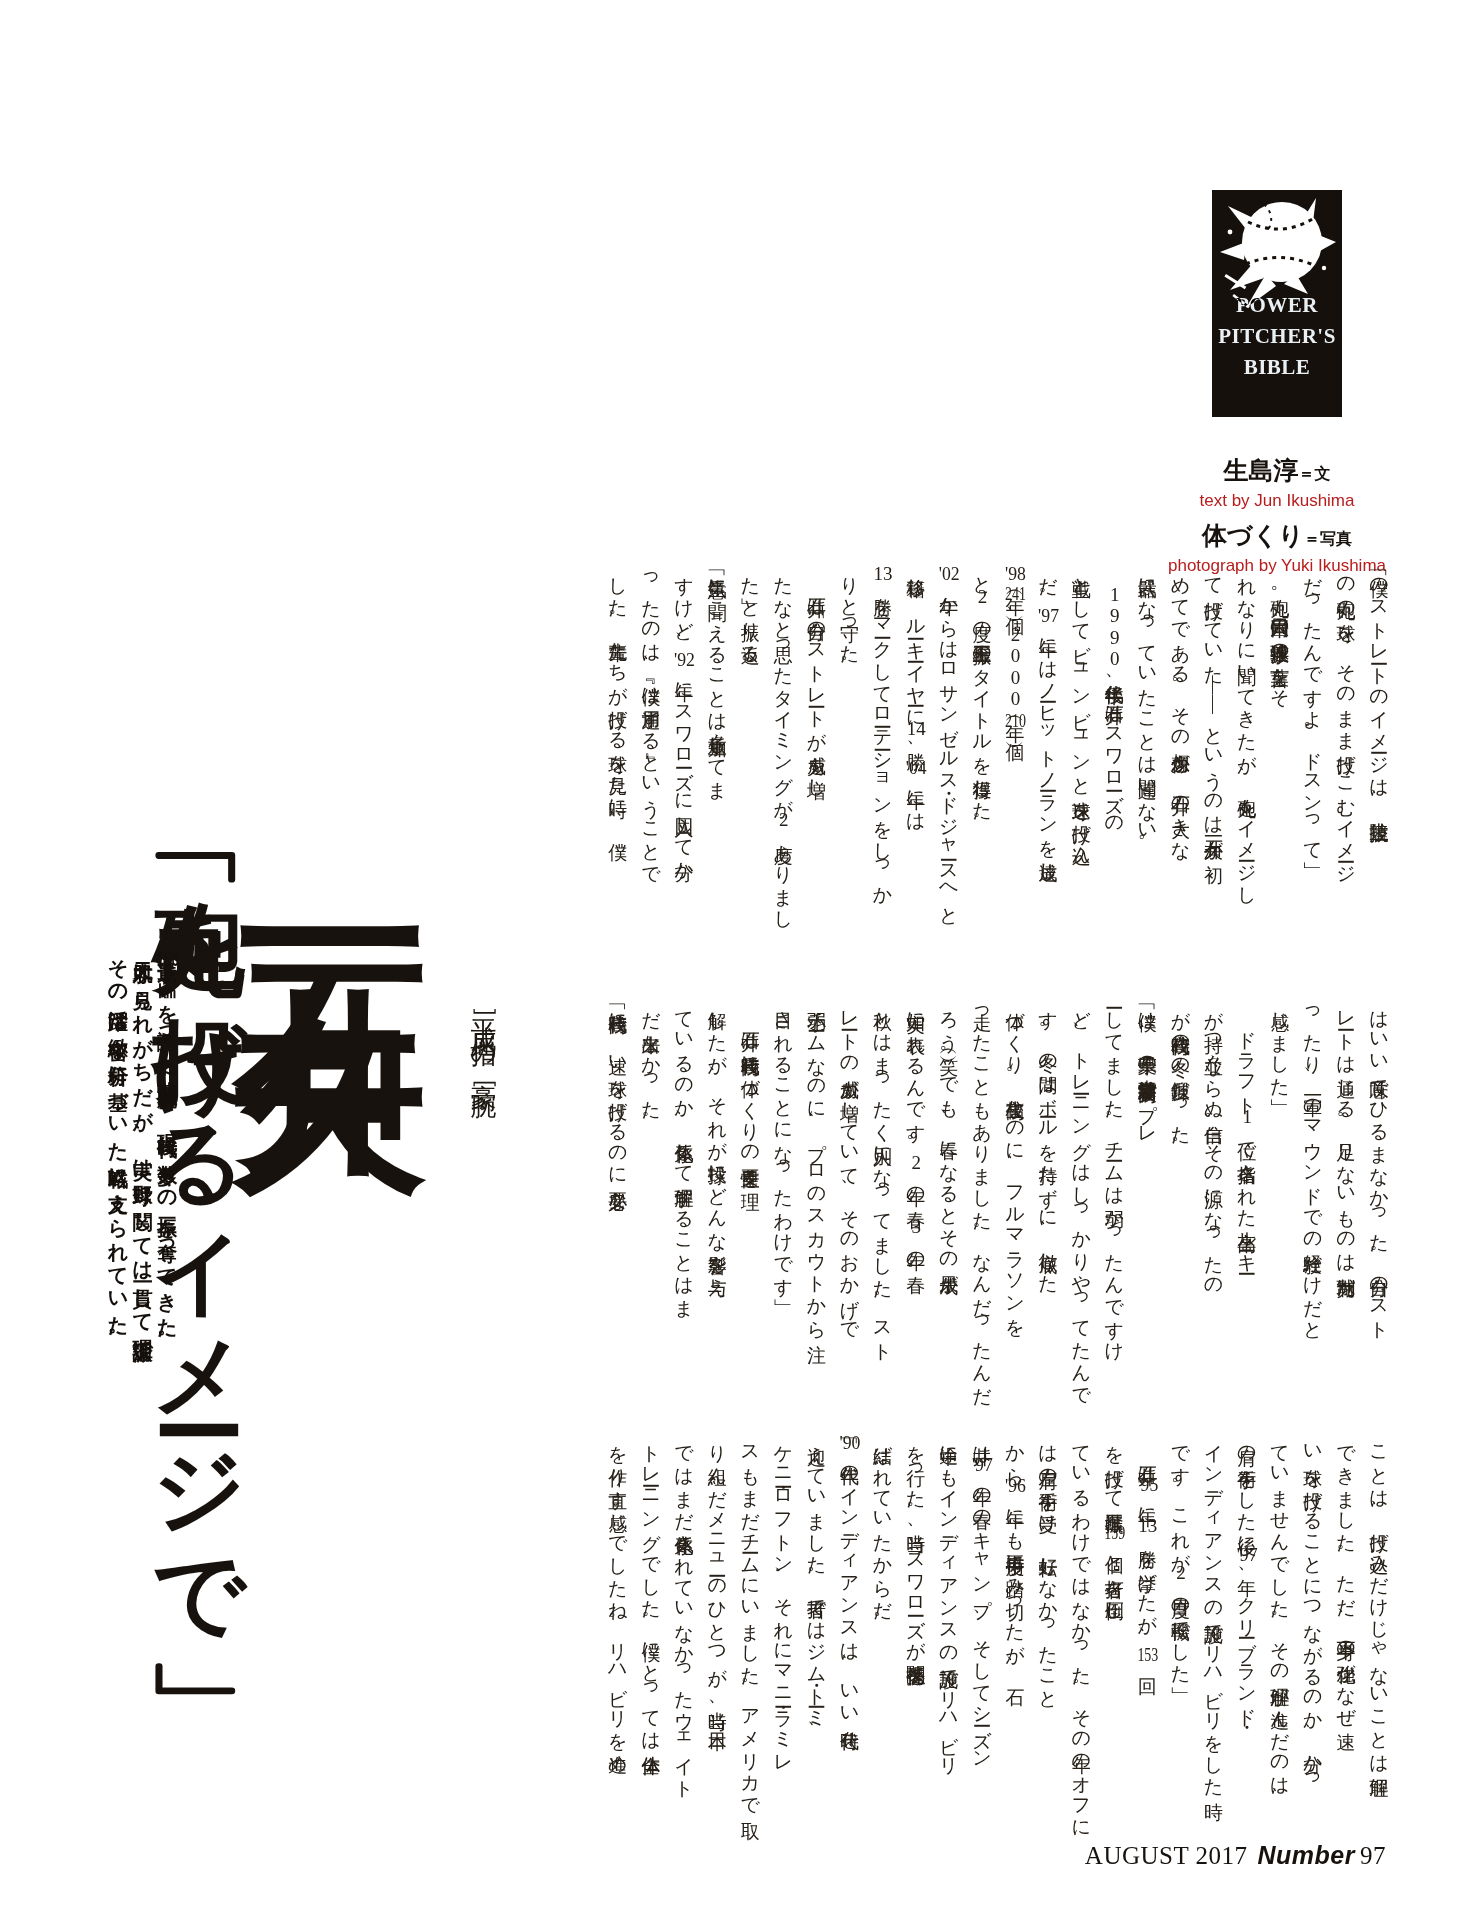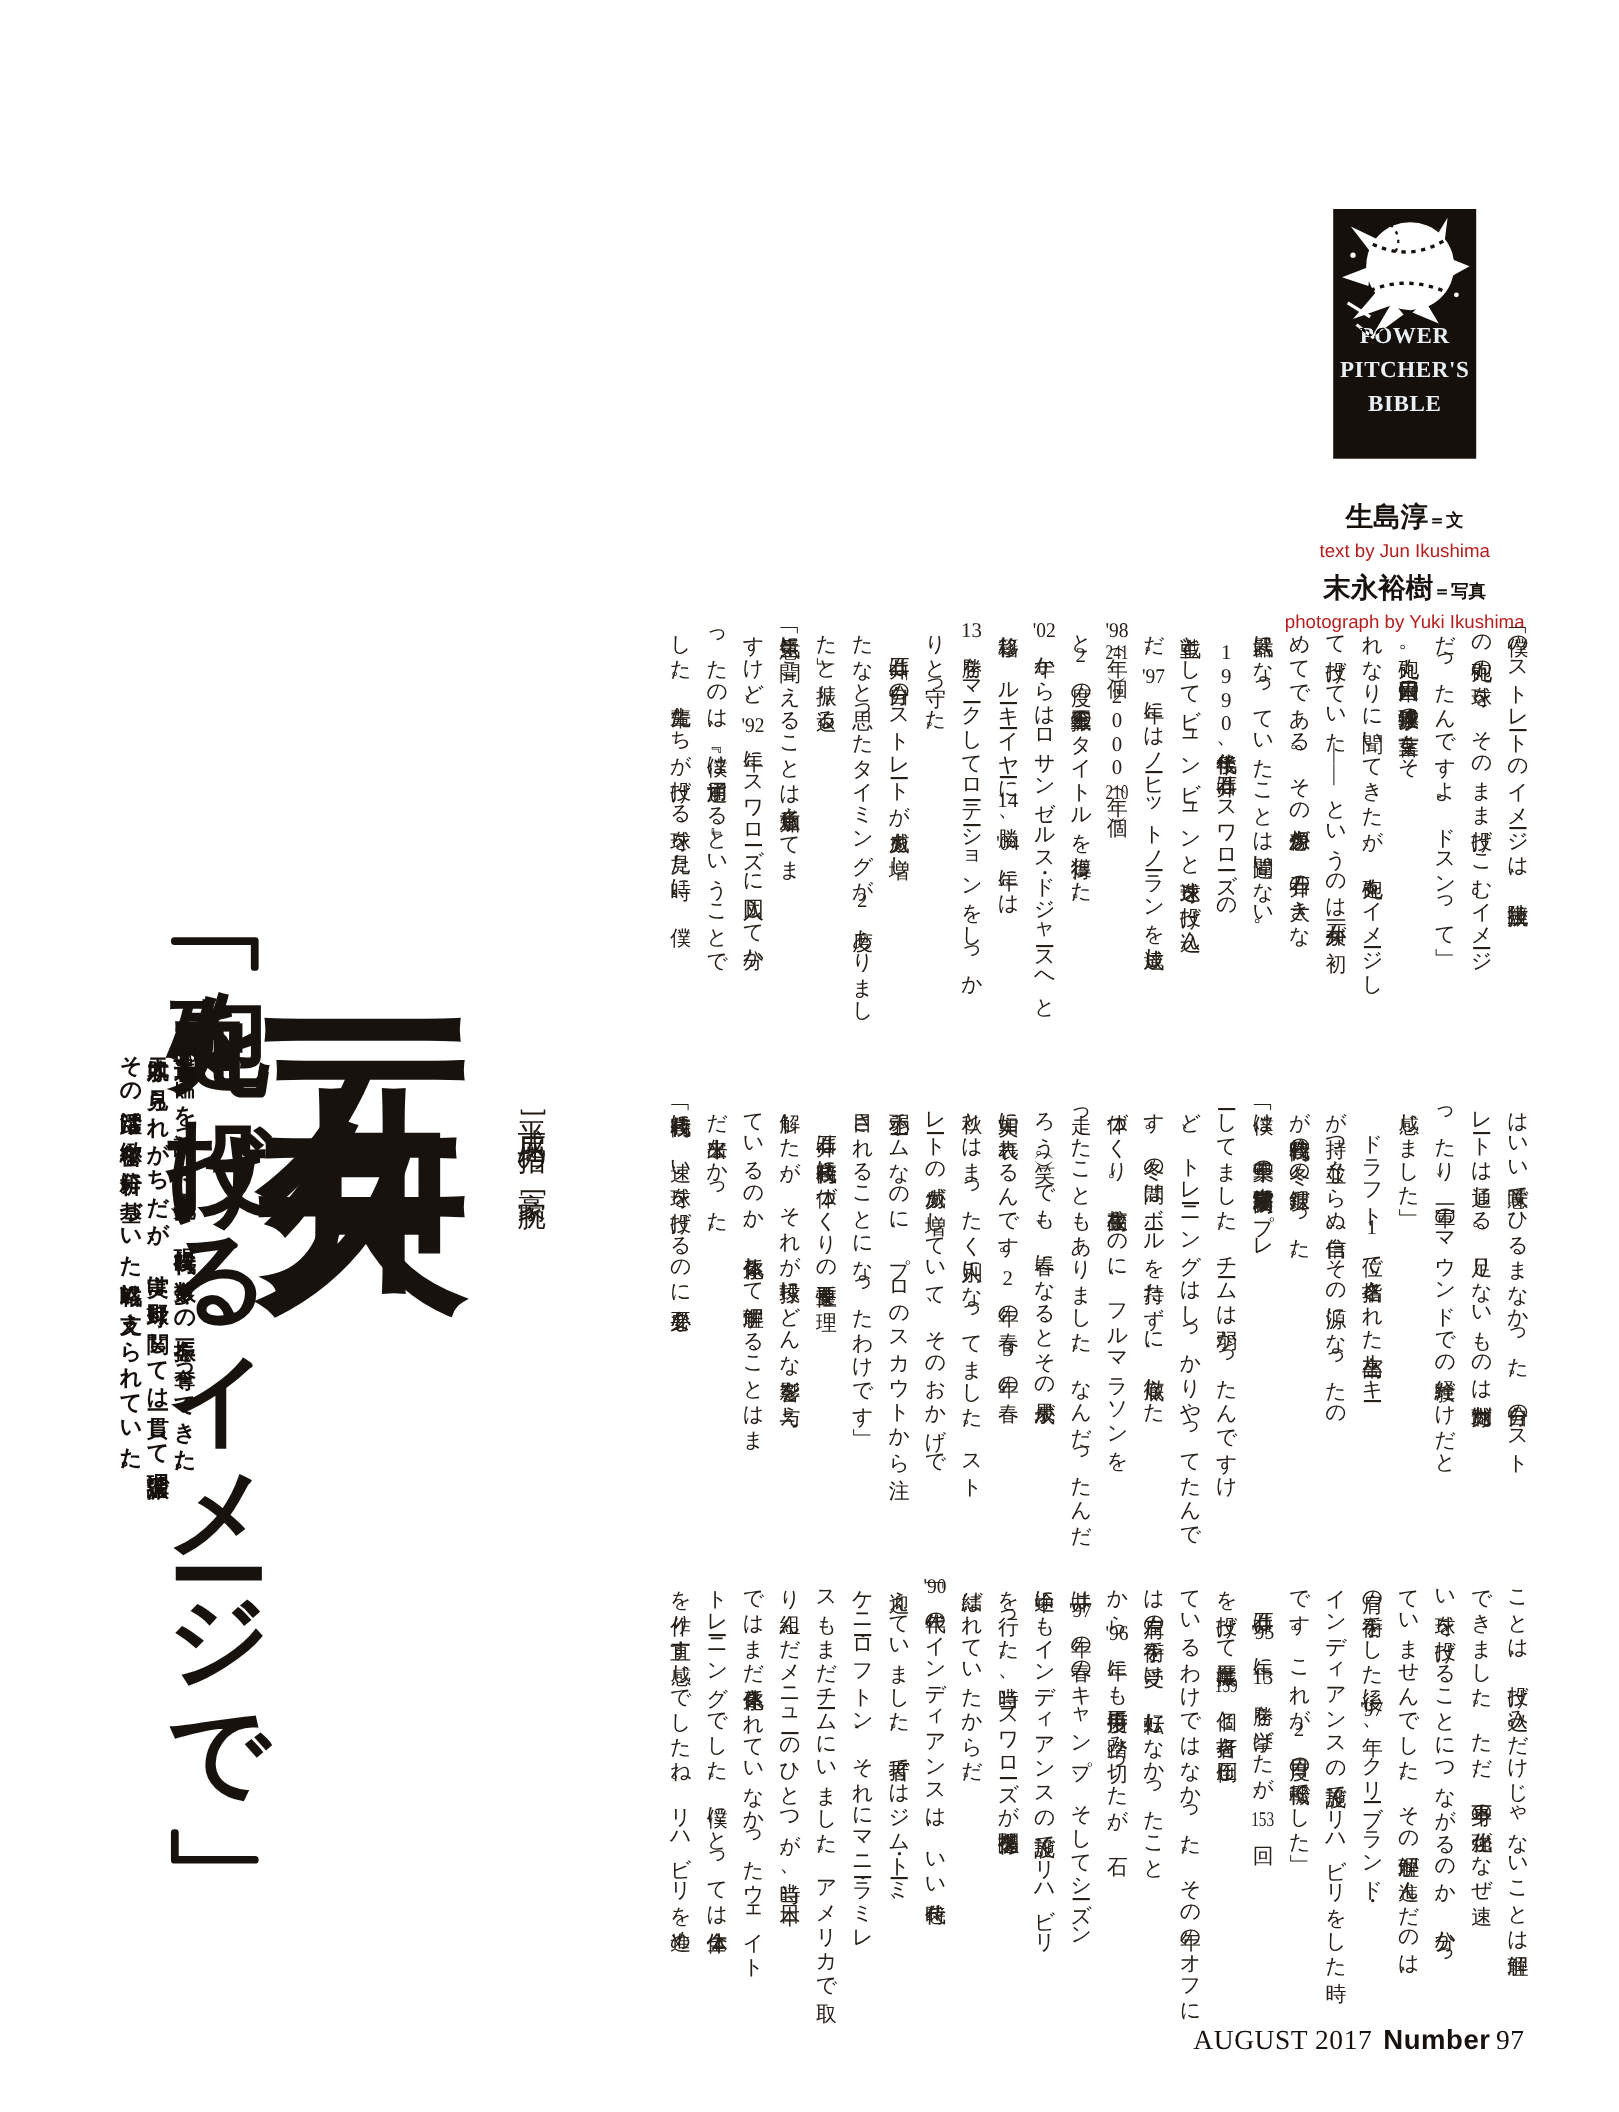--- a/index.html
+++ b/index.html
@@ -62,21 +62,21 @@
   .credit-jp .role { font-size:16px; }
   .credit-en { font-size:17px; color:#b91c1c; line-height:19px; margin:2px 0 10px; }
   
   .footer {
     position:absolute; top:1841px; right:86px;
     font-size:25px; letter-spacing:0.5px; color:#17120d;
     font-family:"Liberation Serif","DejaVu Serif",serif;
   }
   .footer .brand {
     font-family:"Liberation Sans","DejaVu Sans",sans-serif;
-    font-weight:800; margin:0 5px 0 10px;
+    font-weight:800; margin:0 5px 0 10px;font-style:italic;
   }
 </style>
 </head>
 <body>
 
 <div class="page">
 
   <div class="logo-wrap">
     <div class="logo-box">
       <svg width="130" height="227" viewBox="0 0 130 227">
@@ -98,21 +98,21 @@
       </svg>
     </div>
     <div class="logo-text" style="white-space:pre-line;">POWER
 PITCHER'S
 BIBLE</div>
   </div>
 
   <div class="credits">
     <div class="credit-jp"><span>生島淳</span><span class="role">＝文</span></div>
     <div class="credit-en">text by Jun Ikushima</div>
-    <div class="credit-jp"><span>末永裕樹</span><span class="role">＝写真</span></div>
+    <div class="credit-jp"><span>体づくり</span><span class="role">＝写真</span></div>
     <div class="credit-en">photograph by Yuki Ikushima</div>
   </div>
 
   <div class="band" style="top:564px">
       <div class="col">「僕のストレートのイメージは、陸上競技</div>
       <div class="col">の砲丸の球を、そのまま投げこむイメージ</div>
       <div class="col">だったんですよ。ドスンって」</div>
       <div class="col">　砲丸。日米両国の速球派投手の言葉をそ</div>
       <div class="col">れなりに聞いてきたが、砲丸をイメージし</div>
       <div class="col">て投げていた――というのは石井一久が初</div>

